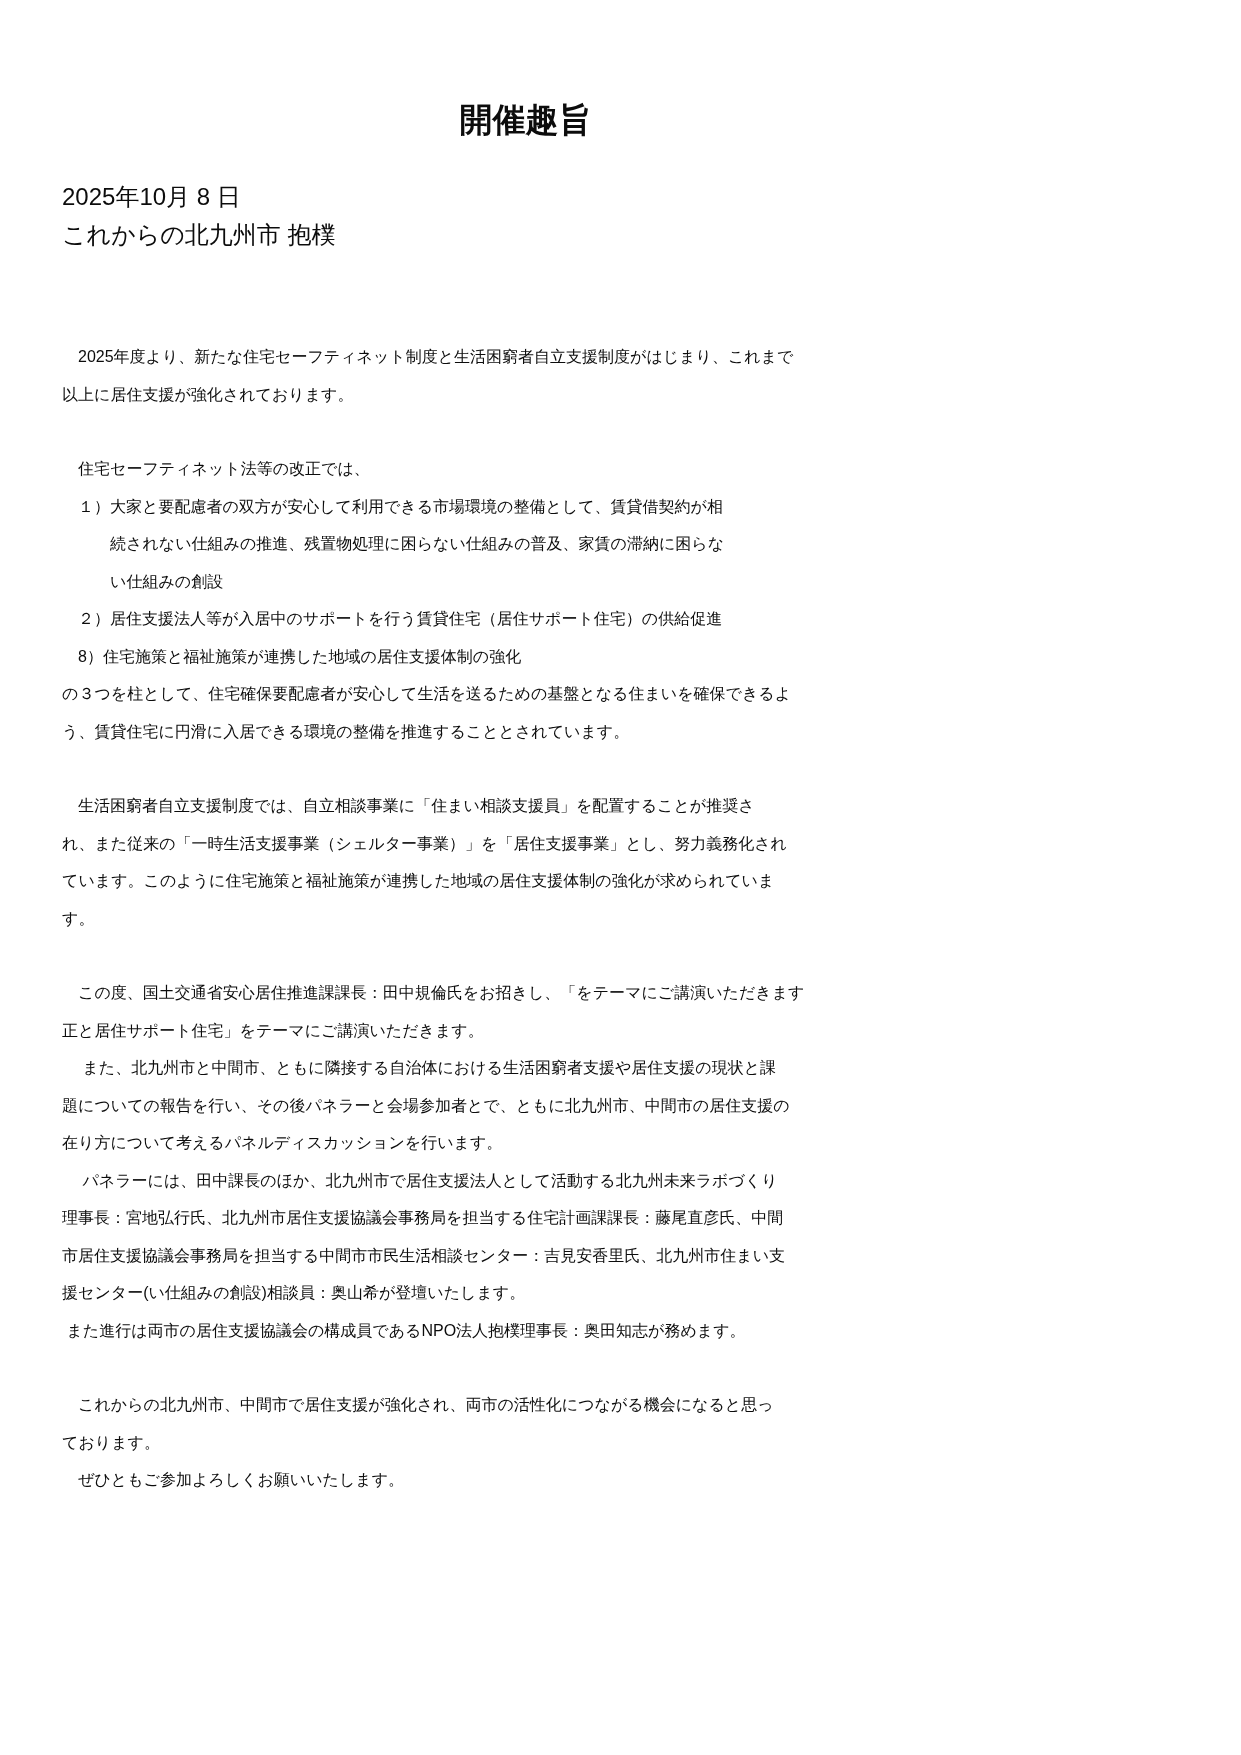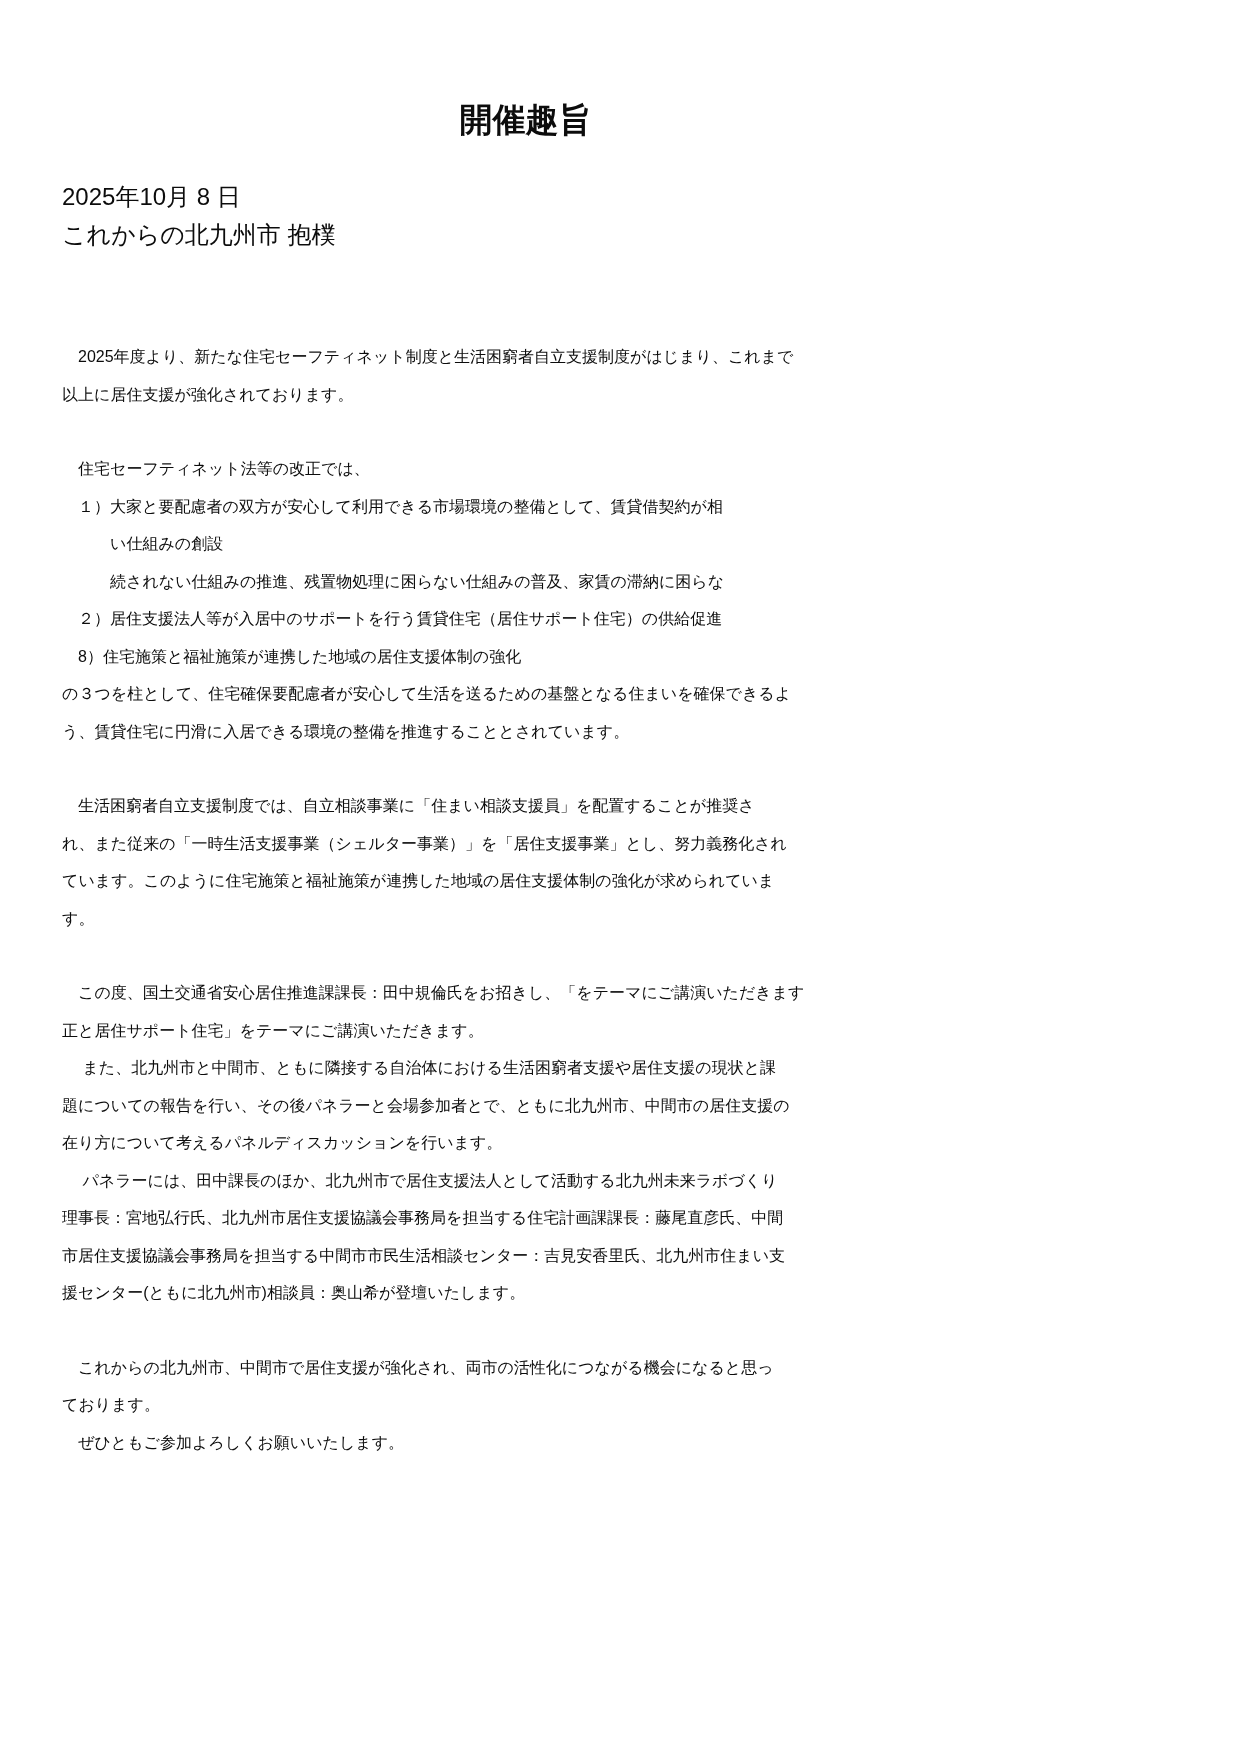--- a/index.html
+++ b/index.html
@@ -61,43 +61,44 @@
   </div>
 
   <div class="body-text">
     <div class="para">
         <div class="line">　2025年度より、新たな住宅セーフティネット制度と生活困窮者自立支援制度がはじまり、これまで</div>
         <div class="line">以上に居住支援が強化されております。</div>
       </div>
     <div class="para">
         <div class="line">　住宅セーフティネット法等の改正では、</div>
         <div class="line">　１）大家と要配慮者の双方が安心して利用できる市場環境の整備として、賃貸借契約が相</div>
+        <div class="line">　　　続されない仕組みの推進、残置物処理に困らない仕組みの普及、家賃の滞納に困らな</div>
         <div class="line">　　　い仕組みの創設</div>
-        <div class="line">　　　続されない仕組みの推進、残置物処理に困らない仕組みの普及、家賃の滞納に困らな</div>
         <div class="line">　２）居住支援法人等が入居中のサポートを行う賃貸住宅（居住サポート住宅）の供給促進</div>
         <div class="line">　8）住宅施策と福祉施策が連携した地域の居住支援体制の強化</div>
         <div class="line">の３つを柱として、住宅確保要配慮者が安心して生活を送るための基盤となる住まいを確保できるよ</div>
         <div class="line">う、賃貸住宅に円滑に入居できる環境の整備を推進することとされています。</div>
       </div>
     <div class="para">
         <div class="line">　生活困窮者自立支援制度では、自立相談事業に「住まい相談支援員」を配置することが推奨さ</div>
         <div class="line">れ、また従来の「一時生活支援事業（シェルター事業）」を「居住支援事業」とし、努力義務化され</div>
         <div class="line">ています。このように住宅施策と福祉施策が連携した地域の居住支援体制の強化が求められていま</div>
         <div class="line">す。</div>
       </div>
     <div class="para">
         <div class="line">　この度、国土交通省安心居住推進課課長：田中規倫氏をお招きし、「をテーマにご講演いただきます</div>
         <div class="line">正と居住サポート住宅」をテーマにご講演いただきます。</div>
         <div class="line">　 また、北九州市と中間市、ともに隣接する自治体における生活困窮者支援や居住支援の現状と課</div>
         <div class="line">題についての報告を行い、その後パネラーと会場参加者とで、ともに北九州市、中間市の居住支援の</div>
         <div class="line">在り方について考えるパネルディスカッションを行います。</div>
         <div class="line">　 パネラーには、田中課長のほか、北九州市で居住支援法人として活動する北九州未来ラボづくり</div>
         <div class="line">理事長：宮地弘行氏、北九州市居住支援協議会事務局を担当する住宅計画課課長：藤尾直彦氏、中間</div>
         <div class="line">市居住支援協議会事務局を担当する中間市市民生活相談センター：吉見安香里氏、北九州市住まい支</div>
-        <div class="line">援センター(ともに北九州市)相談員：奥山希が登壇いたします。</div>
+        <div class="line">援センター(い仕組みの創設)相談員：奥山希が登壇いたします。</div>
+        <div class="line"> また進行は両市の居住支援協議会の構成員であるNPO法人抱樸理事長：奥田知志が務めます。</div>
       </div>
     <div class="para">
         <div class="line">　これからの北九州市、中間市で居住支援が強化され、両市の活性化につながる機会になると思っ</div>
         <div class="line">ております。</div>
         <div class="line">　ぜひともご参加よろしくお願いいたします。</div>
       </div>
   </div>
 
 </div>
 

